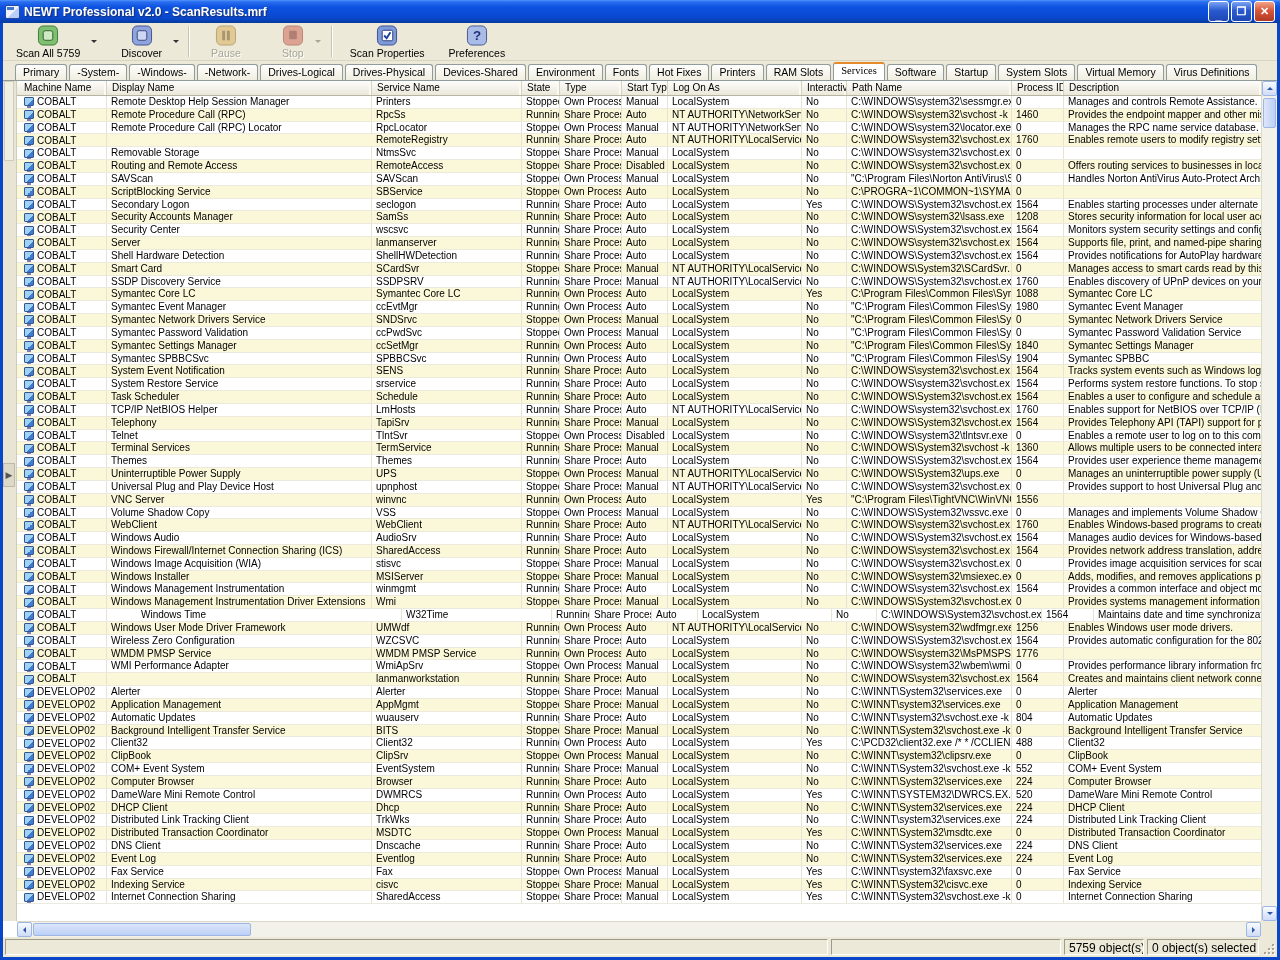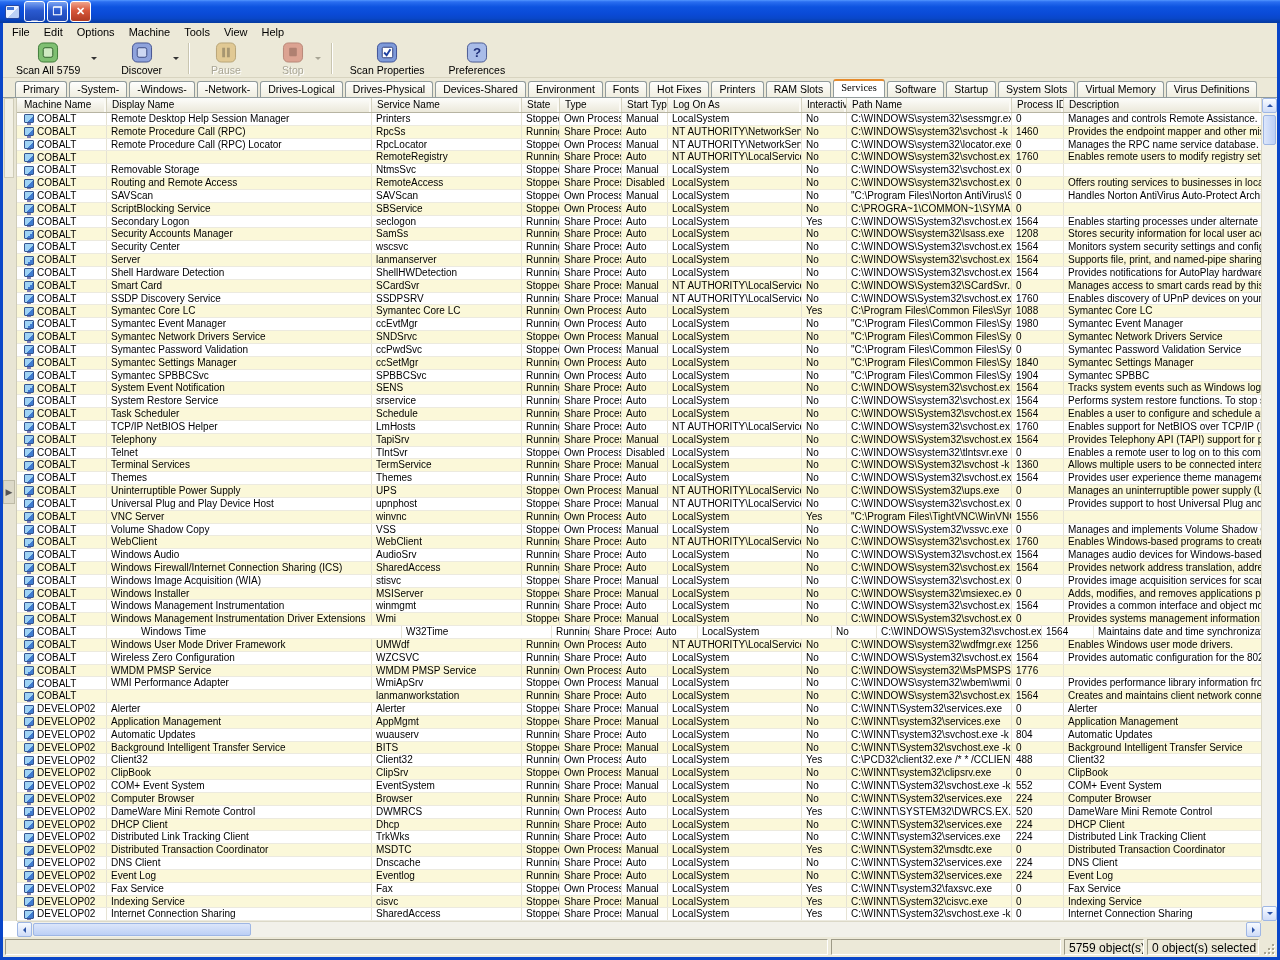--- a/index.html
+++ b/index.html
@@ -95,44 +95,36 @@
   .grip{width:13px;height:13px;position:relative;align-self:flex-end;}
   .grip span{position:absolute;width:2px;height:2px;background:#a8a491;box-shadow:1px 1px 0 #fff;}
   .g1{right:1px;bottom:1px;} .g2{right:5px;bottom:1px;} .g3{right:1px;bottom:5px;}
   .g4{right:9px;bottom:1px;} .g5{right:5px;bottom:5px;} .g6{right:1px;bottom:9px;}
 </style>
 </head>
 <body>
 
 <div class="titlebar">
   <span class="app-icon"></span>
+  <span class="title-text">NEWT Professional v2.0 - ScanResults.mrf</span>
   <span class="winbtns">
     <span class="winbtn min">
         <span class="glyph">_</span>
       </span>
     <span class="winbtn">
         <span class="glyph">❐</span>
       </span>
     <span class="winbtn close">
         <span class="glyph">✕</span>
       </span>
   </span>
 </div>
 
 <div class="winbody">
 
-  <div class="menubar">
-      <div class="menu-item">File</div>
-      <div class="menu-item">Edit</div>
-      <div class="menu-item">Options</div>
-      <div class="menu-item">Machine</div>
-      <div class="menu-item">Tools</div>
-      <div class="menu-item">View</div>
-      <div class="menu-item">Help</div>
-    </div>
 
   <div class="toolbar">
     <div class="tbtn">
       <svg class="ticon" viewBox="0 0 24 22">
         <rect x="2" y="1" width="20" height="20" rx="5" fill="#7fbf72" stroke="#3c7a35"></rect>
         <rect x="7" y="6" width="10" height="10" rx="2" fill="#cfe9c2" stroke="#2f5f2a"></rect>
       </svg>
       <span class="tlabel">Scan All 5759</span>
     </div>
     <div class="tarrow"></div>

